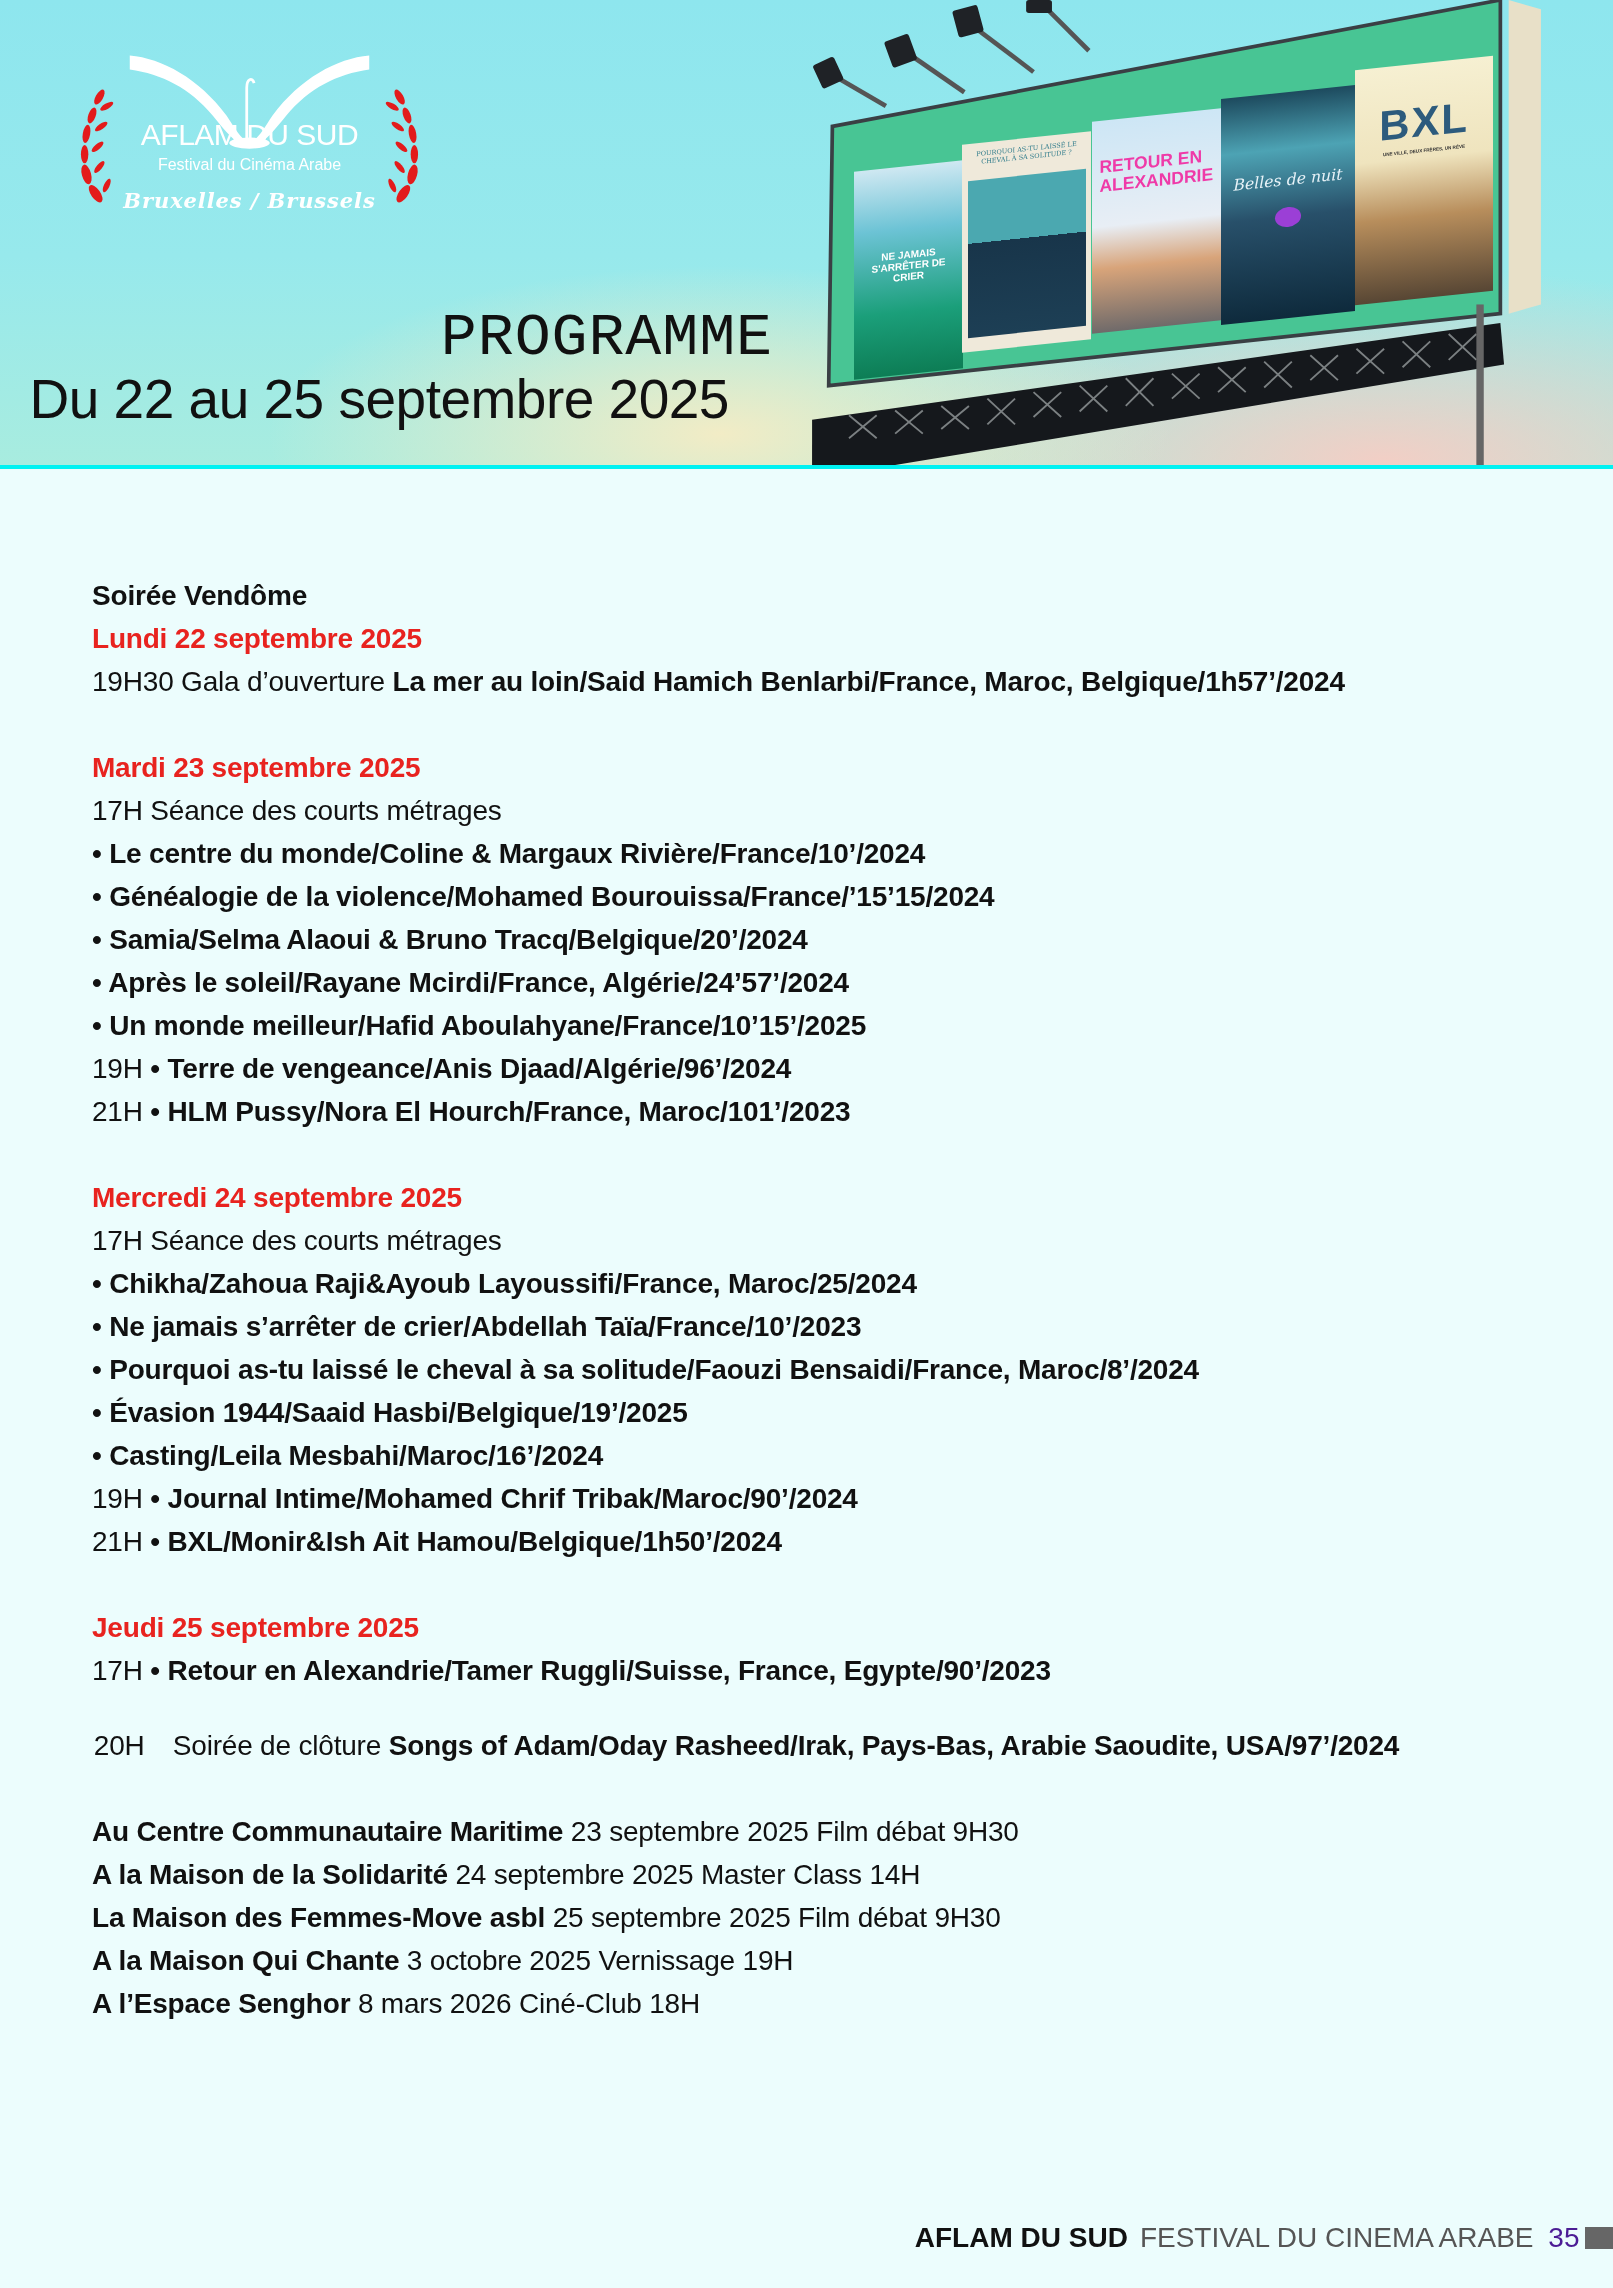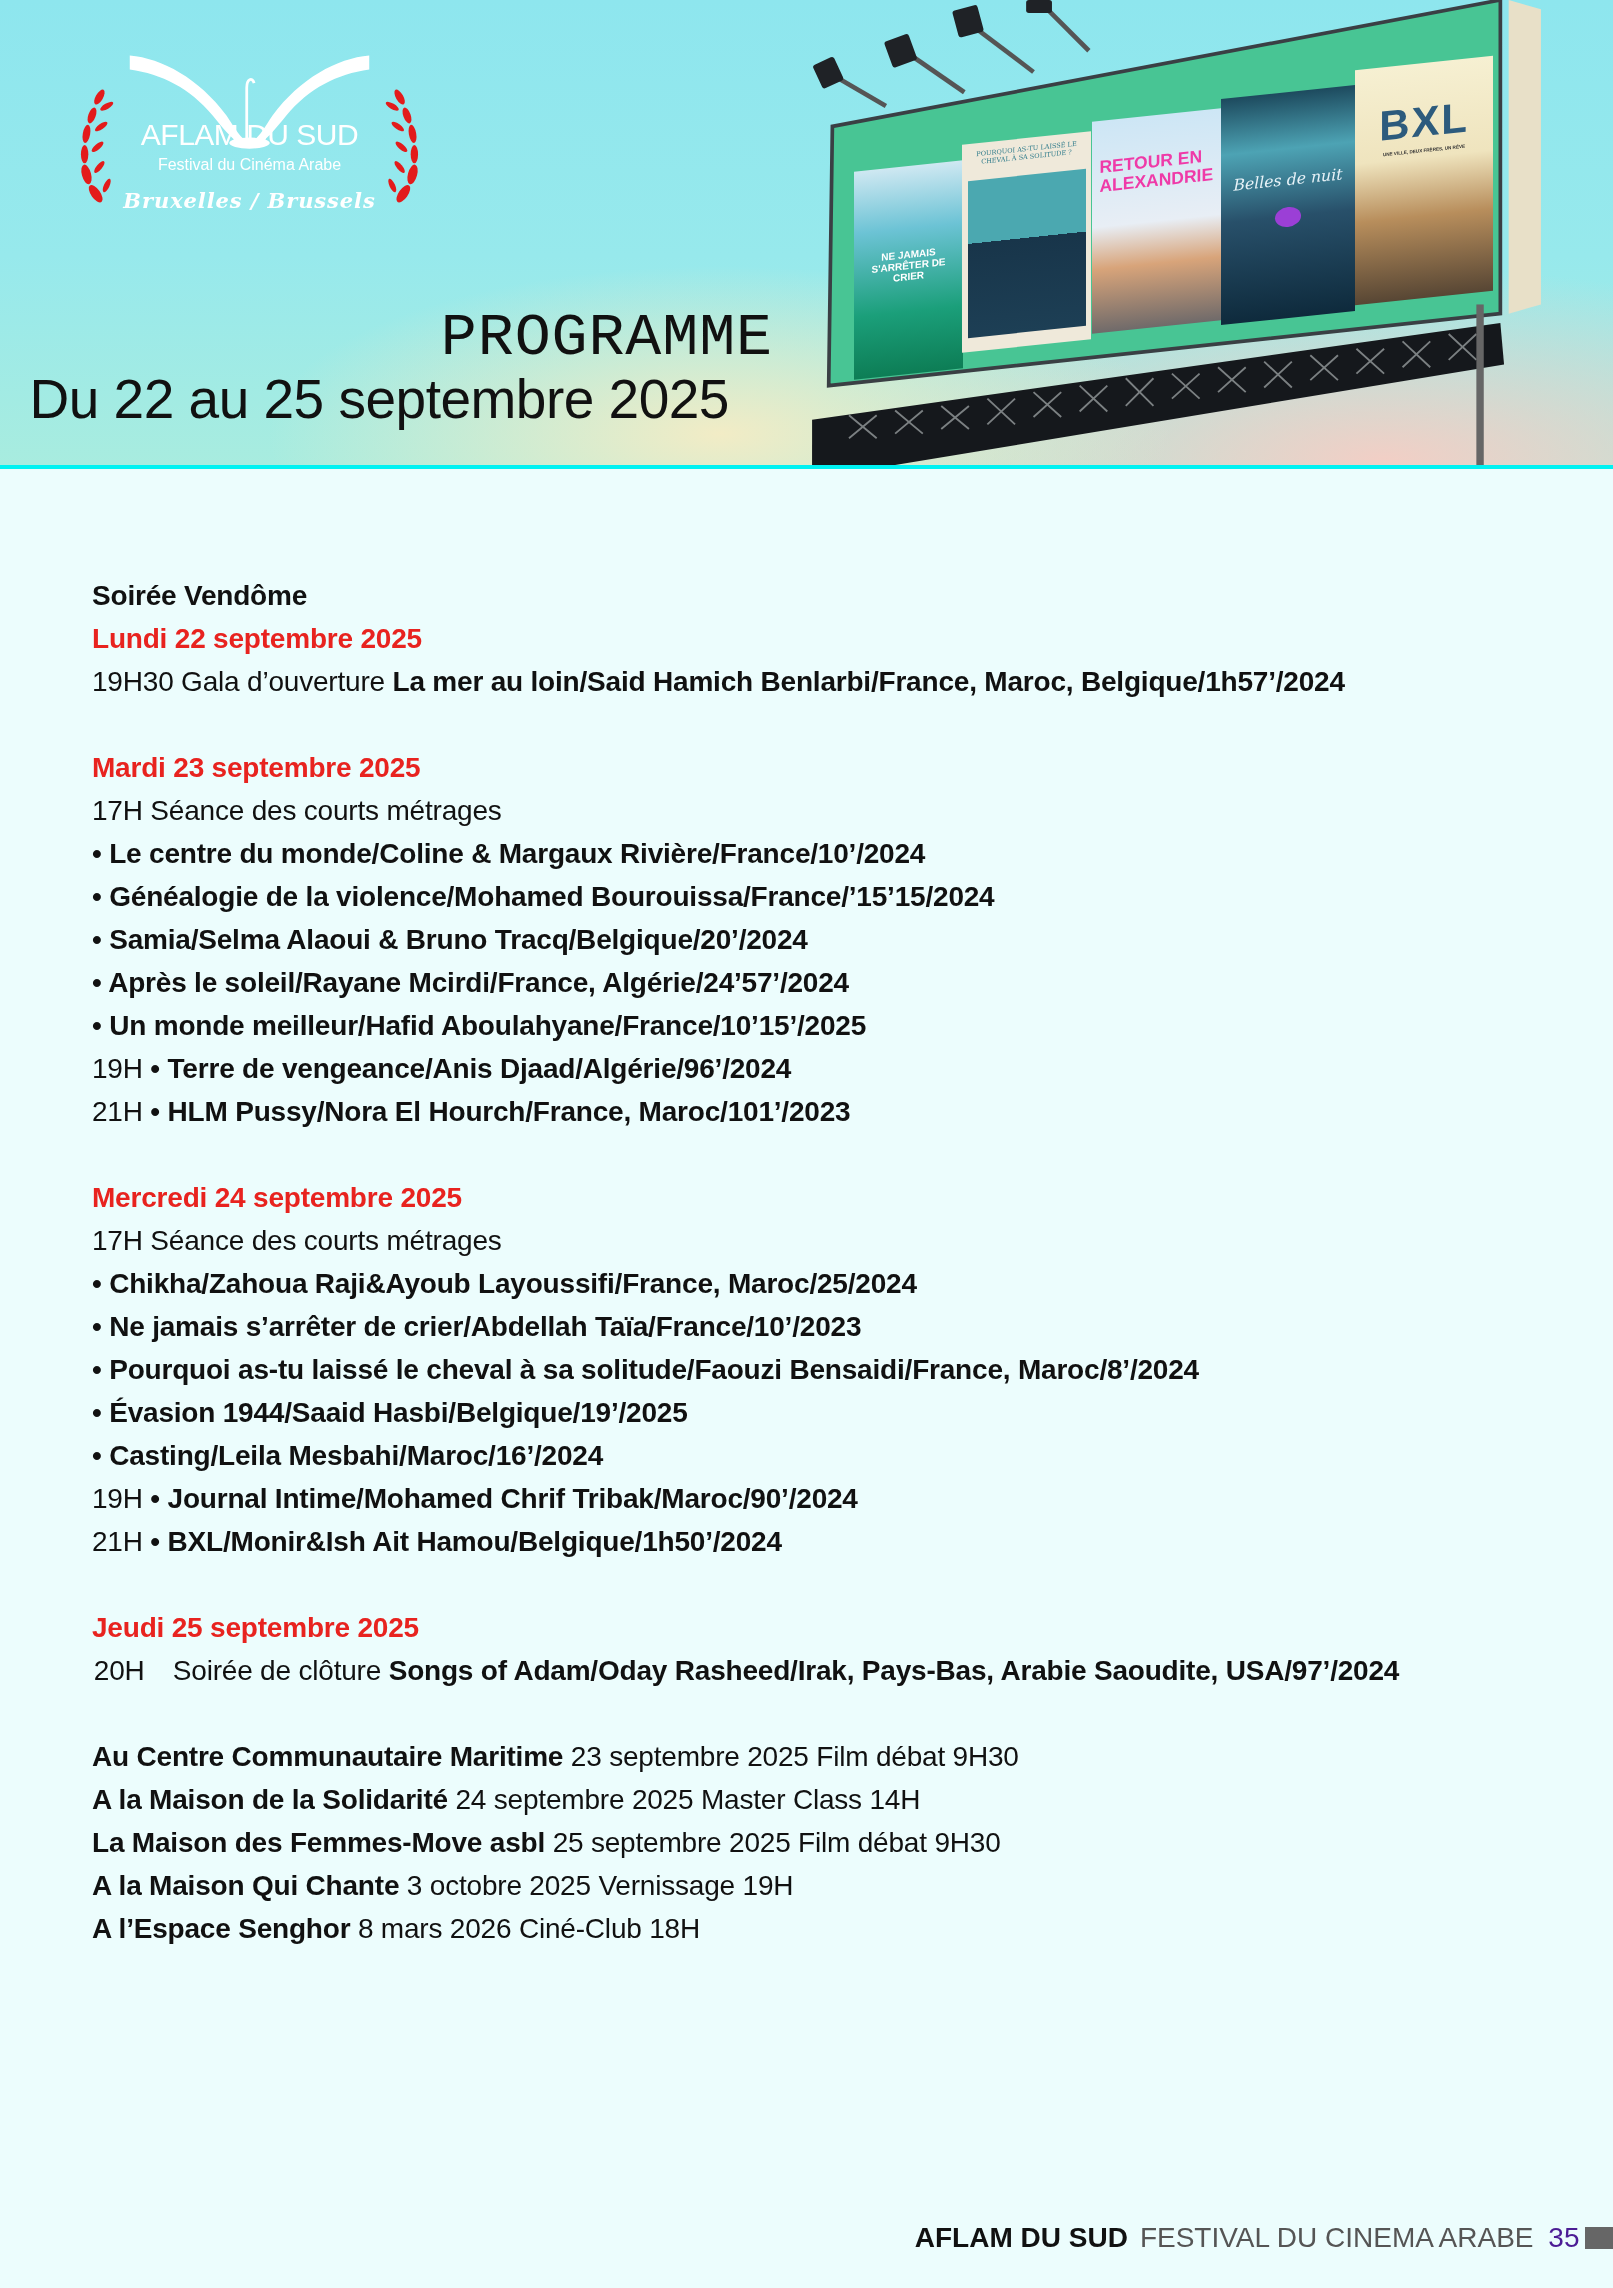--- a/index.html
+++ b/index.html
@@ -202,21 +202,22 @@
     <div class="line"><span></span><span class="b">• Pourquoi as-tu laissé le cheval à sa solitude/Faouzi Bensaidi/France, Maroc/8’/2024</span></div>
     <div class="line"><span></span><span class="b">• Évasion 1944/Saaid Hasbi/Belgique/19’/2025</span></div>
     <div class="line"><span></span><span class="b">• Casting/Leila Mesbahi/Maroc/16’/2024</span></div>
     <div class="line"><span>19H </span><span class="b">• Journal Intime/Mohamed Chrif Tribak/Maroc/90’/2024</span></div>
     <div class="line"><span>21H </span><span class="b">• BXL/Monir&amp;Ish Ait Hamou/Belgique/1h50’/2024</span></div>
   </div>
   <div class="gap"></div>
 
   <div>
     <div class="line red">Jeudi 25 septembre 2025</div>
-    <div class="line" style="padding-left:1.8px;"><span class="time-pad">20H</span><span>Soirée de clôture </span><span class="b">Songs of Adam/Oday Rasheed/Irak, Pays-Bas, Arabie Saoudite, USA/97’/2024</span></div>
+    <div class="line"><span>17H </span><span class="b">• Retour en Alexandrie/Tamer Ruggli/Suisse, France, Egypte/90’/2023</span></div>
+    <div class="line" style="padding-left:1.8px;margin-top:32px;"><span class="time-pad">20H</span><span>Soirée de clôture </span><span class="b">Songs of Adam/Oday Rasheed/Irak, Pays-Bas, Arabie Saoudite, USA/97’/2024</span></div>
   </div>
   <div class="gap"></div>
 
   <div>
     <div class="line"><span class="b">Au Centre Communautaire Maritime</span><span> 23 septembre 2025 Film débat 9H30</span></div>
     <div class="line"><span class="b">A la Maison de la Solidarité</span><span> 24 septembre 2025 Master Class 14H</span></div>
     <div class="line"><span class="b">La Maison des Femmes-Move asbl</span><span> 25 septembre 2025 Film débat 9H30</span></div>
     <div class="line"><span class="b">A la Maison Qui Chante</span><span> 3 octobre 2025 Vernissage 19H</span></div>
     <div class="line"><span class="b">A l’Espace Senghor</span><span> 8 mars 2026 Ciné-Club 18H</span></div>
   </div>

